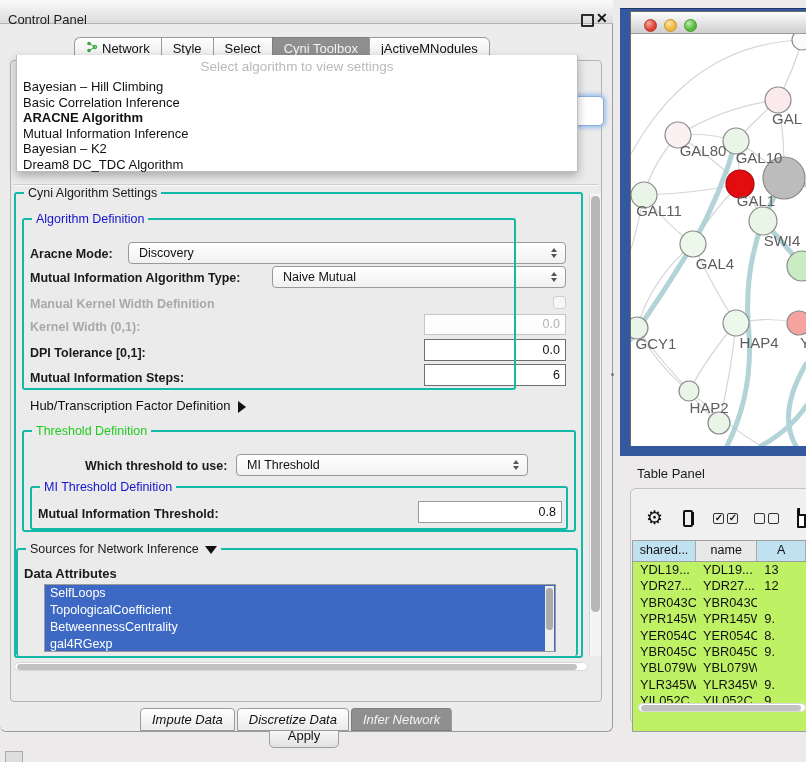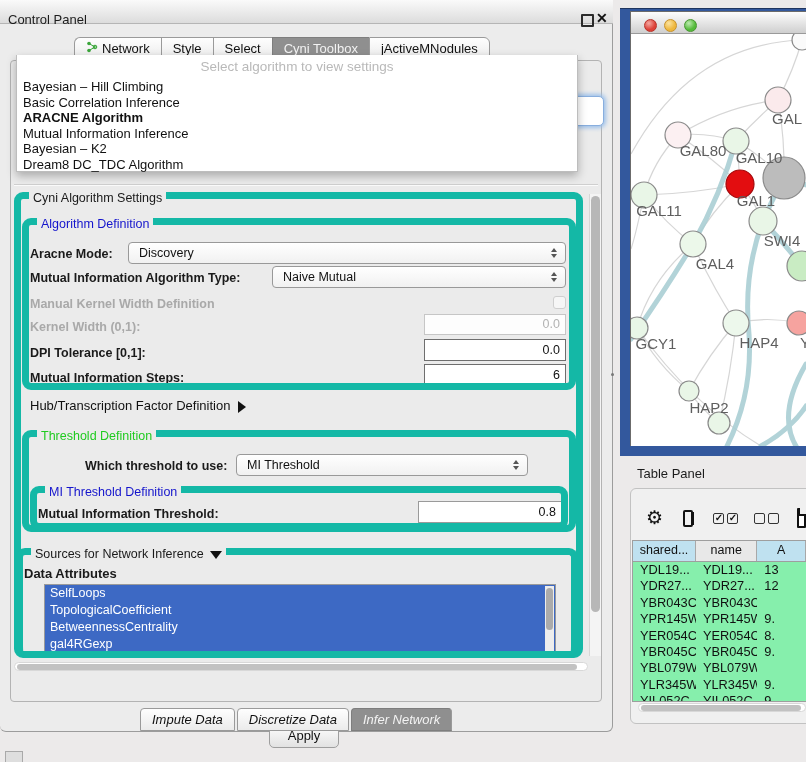--- a/index.html
+++ b/index.html
@@ -32,21 +32,21 @@
   .bg-faint-text{left:66px;top:158px;font-size:12.5px;color:#c4c4c4;z-index:1;}
   .bg-focus-combo{left:560px;top:96px;width:42px;height:28px;background:#fff;border:1px solid #88aede;
       border-radius:5px;box-shadow:0 0 4px 2px #9cc0ea;z-index:1;}
   
   .dropdown{left:16px;top:55px;width:562px;height:117px;background:#fff;border:1px solid #bdbdbd;
       border-top:none;box-shadow:0 4px 9px rgba(0,0,0,.28);z-index:5;box-sizing:border-box;}
   .dd-placeholder{text-align:center;color:#b9b9b9;font-size:13.5px;padding-top:4px;height:20px;}
   .dd-item{font-size:13px;height:15.5px;line-height:15.5px;padding-left:6px;color:#111;white-space:nowrap;}
   .dd-item.sel{font-weight:bold;}
   
-  .grp{border:7px solid #14b8a6;border-radius:9px;box-sizing:border-box;z-index:2;padding-left:44px;}
+  .grp{border:2px solid #14b8a6;border-radius:3px;box-sizing:border-box;z-index:2;padding-left:44px;}
   .grp-title{position:absolute;top:-8px;left:8px;background:#ebebeb;padding:0 4px;font-size:12.5px;white-space:nowrap;}
   .t-black{color:#1a1a1a;}
   .t-blue{color:#1414cc;}
   .t-green{color:#1fcb1f;}
   .lbl{font-size:12.5px;font-weight:bold;color:#1a1a1a;white-space:nowrap;}
   .lbl.dis{color:#a9a9a9;}
   .plain{font-size:13px;color:#111;white-space:nowrap;}
   
   .combo{background:linear-gradient(#ffffff,#f1f1f1);border:1px solid #999;border-radius:4px;
      display:flex;align-items:center;font-size:12.5px;padding:0 6px 0 10px;box-sizing:border-box;color:#111;}
@@ -95,21 +95,21 @@
      border-radius:6px;box-sizing:border-box;}
   .tp-toolbar{left:640px;top:503px;width:166px;height:30px;display:flex;align-items:center;gap:0;}
   .gear{font-size:19px;color:#111;line-height:28px;}
   .colico{width:19px;height:17px;border:2px solid #111;border-radius:2px;box-sizing:border-box;position:relative;}
   .colico i{position:absolute;left:7px;top:0;width:2px;height:13px;background:#111;}
   .cbpair{display:flex;gap:3px;}
   .cb{width:11px;height:11px;border:1.5px solid #333;border-radius:2px;box-sizing:border-box;
       font-size:10px;line-height:8px;text-align:center;color:#111;font-weight:bold;}
   .docico{width:15px;height:20px;border:2px solid #111;border-radius:1px;box-sizing:border-box;position:relative;background:#fff;}
   .docico i{position:absolute;right:-2px;top:-2px;width:6px;height:6px;background:#f0f0f0;border-left:2px solid #111;border-bottom:2px solid #111;}
-  .tp-table{left:632px;top:540px;width:174px;height:162px;overflow:hidden;background:#86efac;border:1px solid #9e9e9e;border-right:none;box-sizing:border-box;}
+  .tp-table{left:632px;top:540px;width:174px;height:192px;overflow:hidden;background:#bef264;border:1px solid #9e9e9e;border-right:none;box-sizing:border-box;}
   .tp-head{display:flex;height:20px;border-bottom:1px solid #9e9e9e;}
   .tp-hcell{box-sizing:border-box;border-right:1px solid #a8a8a8;background:#e8e8e8;font-size:12.5px;
      text-align:center;line-height:19px;color:#111;overflow:hidden;white-space:nowrap;}
   .tp-hcell.hl{background:#bfe1f0;}
   .tp-row{display:flex;height:16.4px;line-height:16.4px;font-size:12.8px;color:#111;}
   .tp-cell{box-sizing:border-box;padding-left:7px;overflow:hidden;white-space:nowrap;}
   .tp-hsb{left:638px;top:703px;width:168px;height:9px;}
   svg text{font-family:"Liberation Sans",sans-serif;}
 </style>
 </head>
@@ -161,21 +161,21 @@
         <div class="dd-item">Mutual Information Inference</div>
         <div class="dd-item">Bayesian – K2</div>
         <div class="dd-item">Dream8 DC_TDC Algorithm</div>
       </div>
   </div>
 
   <div class="abs grp" style="left:14px;top:192px;width:569px;height:466px;">
     <span class="grp-title t-black">Cyni Algorithm Settings</span>
   </div>
 
-  <div class="abs grp" style="left:22px;top:218px;width:554px;height:172px;">
+  <div class="abs grp" style="left:22px;top:218px;width:494px;height:172px;">
     <span class="grp-title t-blue">Algorithm Definition</span>
   </div>
   <div class="abs lbl" style="left:30px;top:247px;">Aracne Mode:</div>
   <div class="abs combo" style="left:128px;top:242px;width:438px;height:22px;">
     <span class="cval">Discovery</span>
     <span class="stepper">
         <i class="up"></i>
         <i class="dn"></i>
       </span>
   </div>

